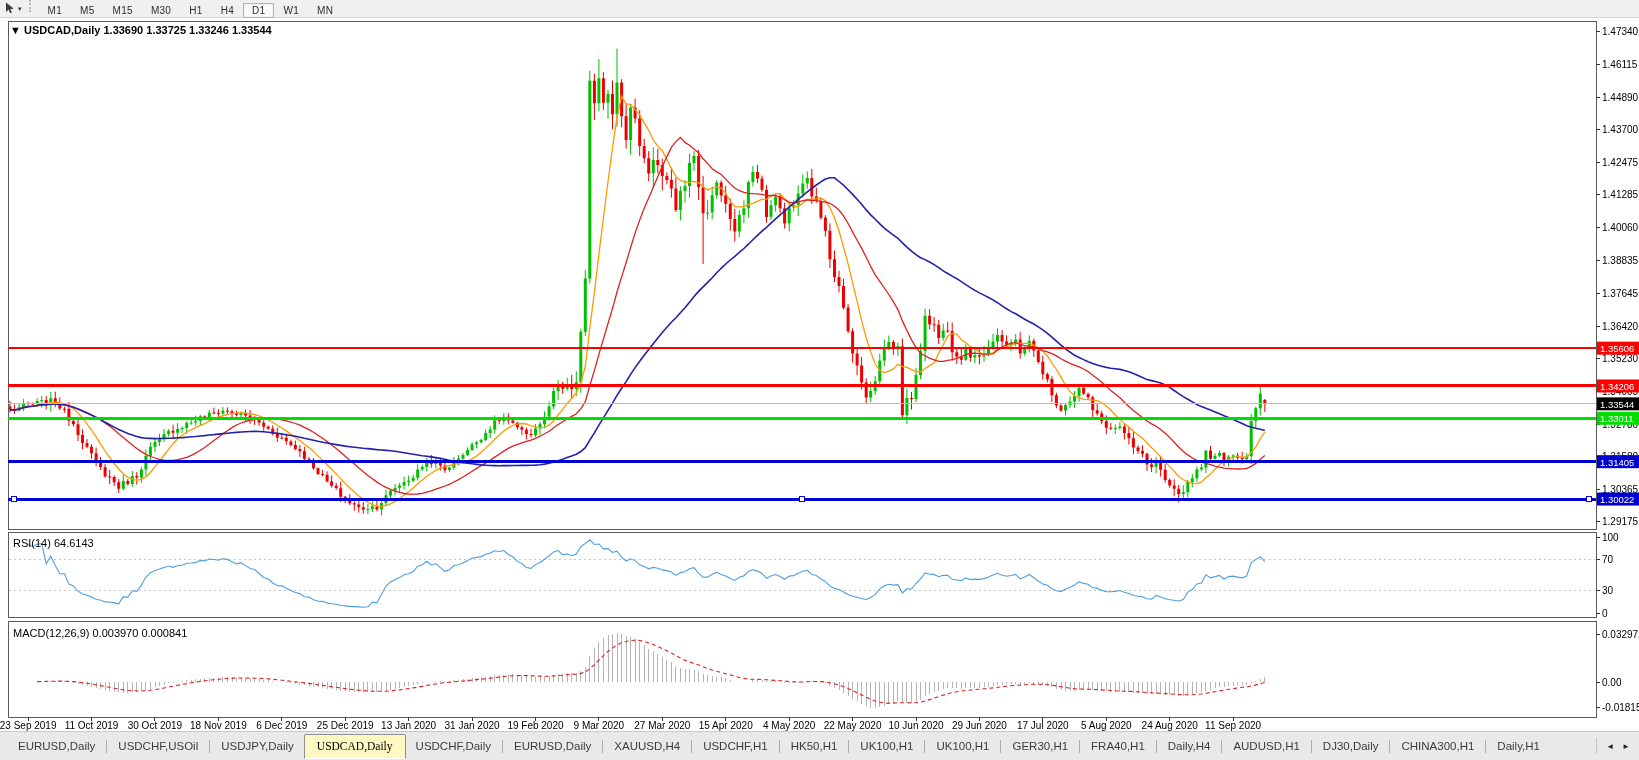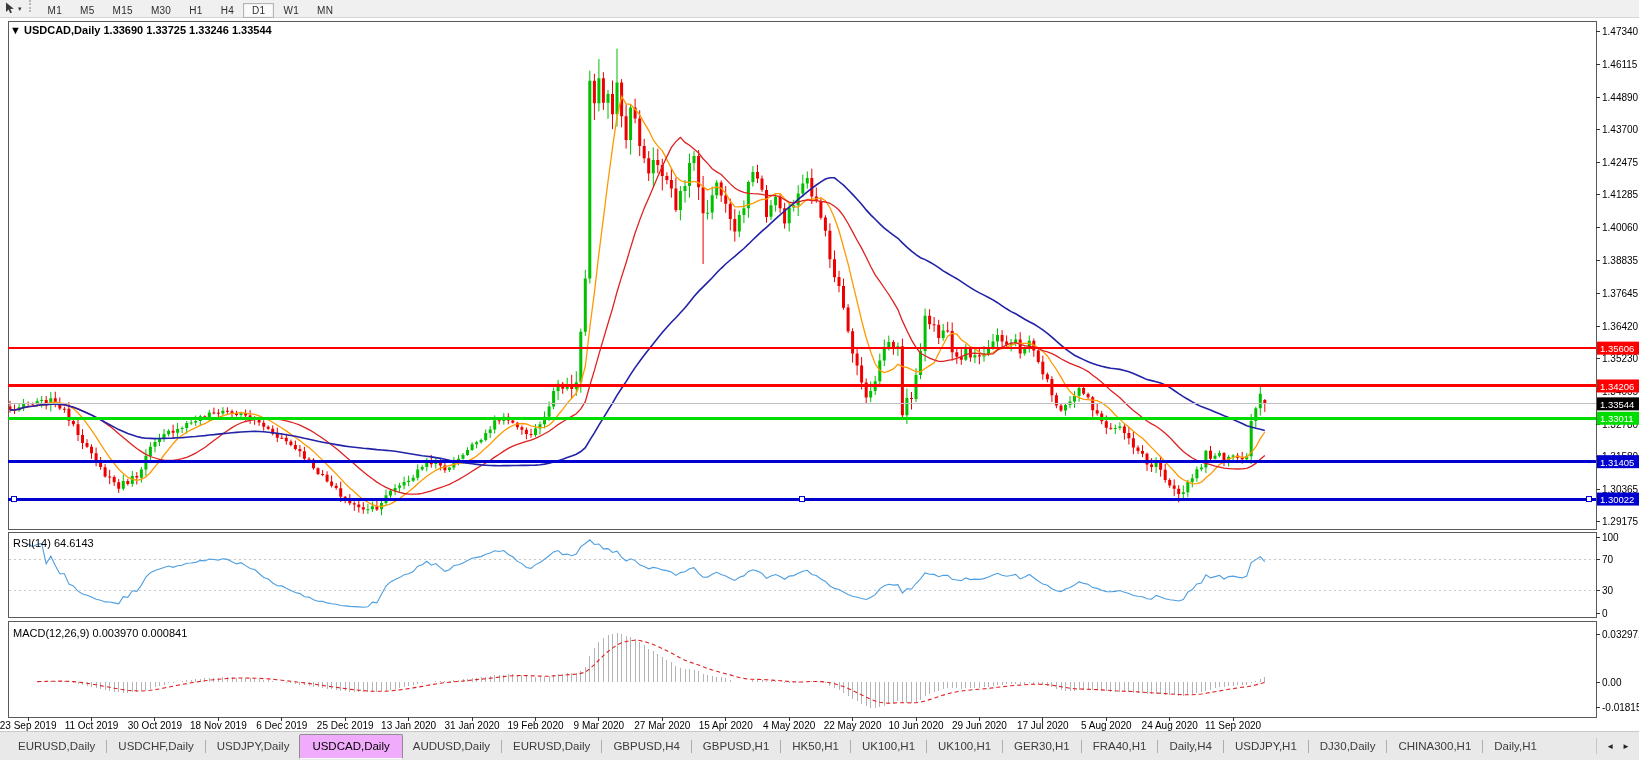--- a/index.html
+++ b/index.html
@@ -14,22 +14,22 @@
   #chart-svg{position:absolute;top:0;left:0;}
   text{font-family:"Liberation Sans",sans-serif;}
   .axlbl{font-size:10px;fill:#000;}
   .ttl{font-size:11px;font-weight:bold;fill:#000;}
   .lbl{font-size:11px;fill:#000;}
   .badge-txt{font-size:9.5px;}
   #tabbar{position:absolute;left:0;right:0;bottom:0;height:28px;background:#e9e9e9;
     border-top:1px solid #c9c9c9;display:flex;align-items:center;z-index:5;}
   #tabs{display:flex;flex:1;height:45px;align-items:center;overflow:hidden;padding-left:8px;}
   .tab{font-size:11.5px;color:#3c3c3c;padding:4px 10px;white-space:nowrap;}
-  .tab.active{background:#f0abfc;border:1px solid #8f8f8f;border-bottom:1px solid #fff;color:#000;
-    padding:5px 12px 6px;border-radius:2px 2px 0 0;}
+  .tab.active{background:#fef9c3;border:1px solid #8f8f8f;border-bottom:1px solid #fff;color:#000;
+    padding:5px 12px 6px;border-radius:2px 2px 0 0;font-family:Liberation Serif, serif;}
   .sep{width:1px;height:13px;background:#adadad;margin:0 1px;flex:none;}
   .tab-arrows{display:flex;gap:8px;padding:0 9px;font-size:8px;color:#222;align-items:center;
     border-left:1px solid #c6c6c6;height:16px;}
 </style>
 </head>
 <body>
 
 <div id="app">
   <div id="toolbar">
     <button class="tool-btn">
@@ -203,45 +203,45 @@
     <text class="ttl" x="10" y="34" font-size="8">▼</text>
     <text class="ttl" x="24" y="34">USDCAD,Daily  1.33690 1.33725 1.33246 1.33544</text>
     <text class="lbl" x="13" y="547">RSI(14) 64.6143</text>
     <text class="lbl" x="13" y="637">MACD(12,26,9) 0.003970 0.000841</text>
   </svg>
 
   <div id="tabbar">
     <div id="tabs">
         <span class="tab">EURUSD,Daily</span>
         <span class="sep"></span>
-        <span class="tab">USDCHF,Daily</span>
+        <span class="tab">USDCHF,USOil</span>
         <span class="sep"></span>
         <span class="tab">USDJPY,Daily</span>
         <span class="tab active">USDCAD,Daily</span>
-        <span class="tab">AUDUSD,Daily</span>
+        <span class="tab">USDCHF,Daily</span>
         <span class="sep"></span>
         <span class="tab">EURUSD,Daily</span>
         <span class="sep"></span>
-        <span class="tab">GBPUSD,H4</span>
-        <span class="sep"></span>
-        <span class="tab">GBPUSD,H1</span>
+        <span class="tab">XAUUSD,H4</span>
+        <span class="sep"></span>
+        <span class="tab">USDCHF,H1</span>
         <span class="sep"></span>
         <span class="tab">HK50,H1</span>
         <span class="sep"></span>
         <span class="tab">UK100,H1</span>
         <span class="sep"></span>
         <span class="tab">UK100,H1</span>
         <span class="sep"></span>
         <span class="tab">GER30,H1</span>
         <span class="sep"></span>
         <span class="tab">FRA40,H1</span>
         <span class="sep"></span>
         <span class="tab">Daily,H4</span>
         <span class="sep"></span>
-        <span class="tab">USDJPY,H1</span>
+        <span class="tab">AUDUSD,H1</span>
         <span class="sep"></span>
         <span class="tab">DJ30,Daily</span>
         <span class="sep"></span>
         <span class="tab">CHINA300,H1</span>
         <span class="sep"></span>
         <span class="tab">Daily,H1</span>
       </div>
     <div class="tab-arrows">
       <span>◄</span>
       <span>►</span>

